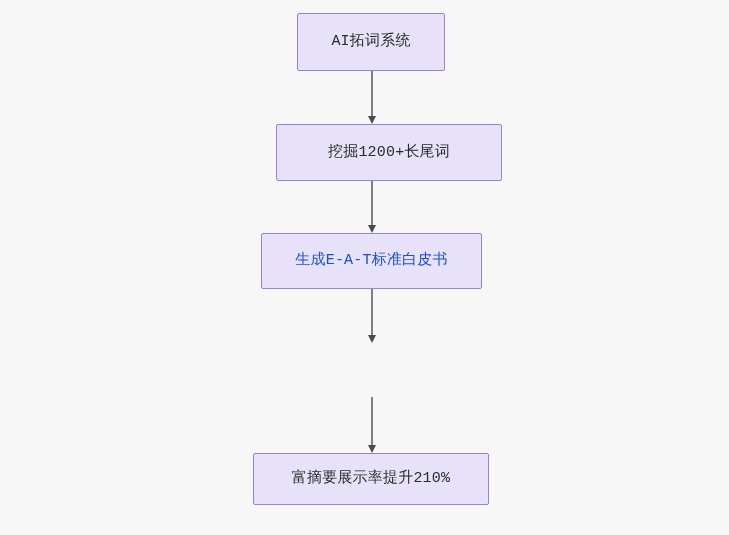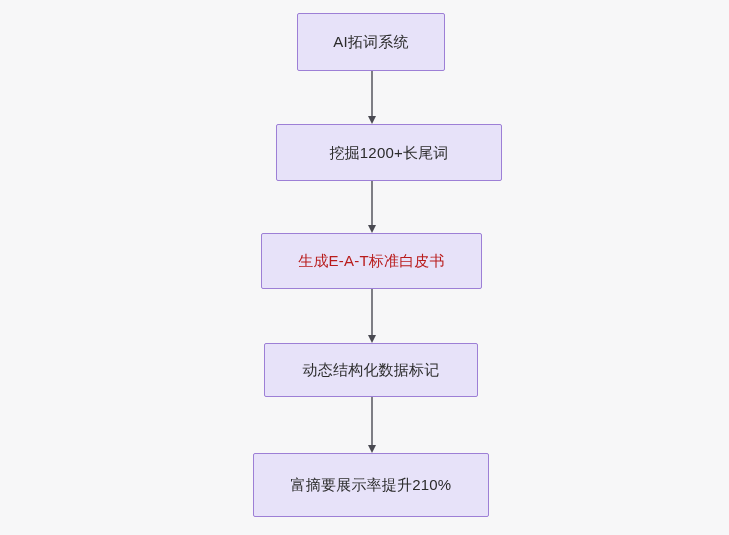--- a/index.html
+++ b/index.html
@@ -10,20 +10,21 @@
     width: 729px;
     height: 535px;
     background: #f7f7f8;
     font-family: "Liberation Sans", "DejaVu Sans", sans-serif;
     overflow: hidden;
   }
   #flowchart {
     position: relative;
     width: 729px;
     height: 535px;
+    font-family: Liberation Mono, monospace;
   }
   .node {
     position: absolute;
     box-sizing: border-box;
     background: #e7e2f9;
     border: 1.5px solid #9d7fd6;
     border-radius: 2px;
     display: flex;
     align-items: center;
     justify-content: center;
@@ -79,22 +80,19 @@
     <div class="edge" style="left: 371px; top: 397px;">
       <div class="edge-line" style="height: 49px; background: rgb(126, 126, 133);"></div>
       <div class="edge-head" style="top: 48px;"></div>
     </div>
     <div class="node" style="left: 297px; top: 13px; width: 148px; height: 58px; background: rgb(231, 226, 249); border-color: rgb(157, 127, 214); color: rgb(43, 43, 43);">
       <span class="node-label">AI拓词系统</span>
     </div>
     <div class="node" style="left: 276px; top: 124px; width: 226px; height: 57px; background: rgb(231, 226, 249); border-color: rgb(157, 127, 214); color: rgb(43, 43, 43);">
       <span class="node-label">挖掘1200+长尾词</span>
     </div>
-    <div class="node" style="left: 261px; top: 233px; width: 221px; height: 56px; background: rgb(231, 226, 249); border-color: rgb(157, 127, 214); color: #b91c1c;">
+    <div class="node" style="left: 261px; top: 233px; width: 221px; height: 56px; background: rgb(231, 226, 249); border-color: rgb(157, 127, 214); color: #1d4ed8;">
       <span class="node-label">生成E-A-T标准白皮书</span>
     </div>
-    <div class="node" style="left: 264px; top: 343px; width: 214px; height: 54px; background: rgb(231, 226, 249); border-color: rgb(157, 127, 214); color: rgb(43, 43, 43);">
-      <span class="node-label">动态结构化数据标记</span>
-    </div>
-    <div class="node" style="left: 253px; top: 453px; width: 236px; height: 64px; background: rgb(231, 226, 249); border-color: rgb(157, 127, 214); color: rgb(43, 43, 43);">
+    <div class="node" style="left: 253px; top: 453px; width: 236px; height: 52px; background: rgb(231, 226, 249); border-color: rgb(157, 127, 214); color: rgb(43, 43, 43);">
       <span class="node-label">富摘要展示率提升210%</span>
     </div>
   </div>
 
 </body></html>

